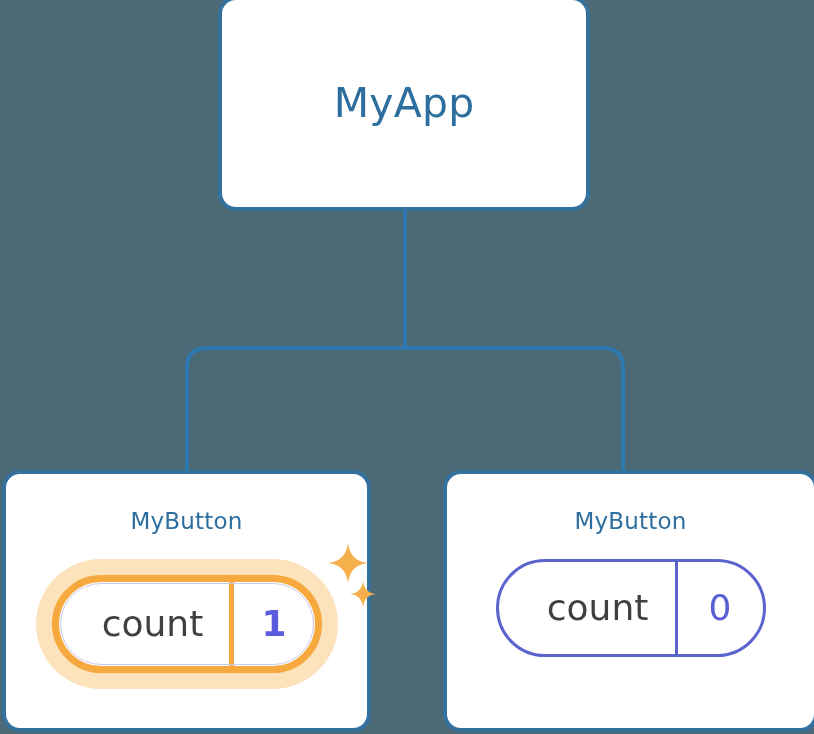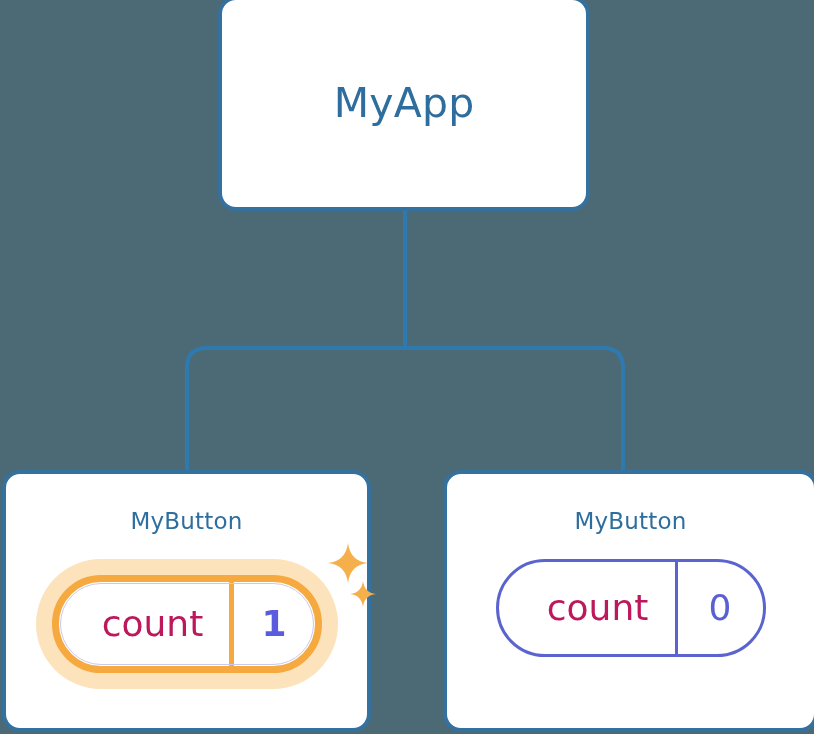--- a/index.html
+++ b/index.html
@@ -102,21 +102,21 @@
   .pill-val {
     display: flex;
     align-items: center;
     justify-content: center;
     line-height: 1;
     box-sizing: border-box;
   }
 
   .pill-key {
     font-size: 36px;
-    color: #be185d;
+    color: #404040;
   }
 
   .pill-val {
     font-size: 36px;
     color: #5b5fd4;
   }
 
   
   .pill.plain {
     border: 3px solid #5b63cf;

